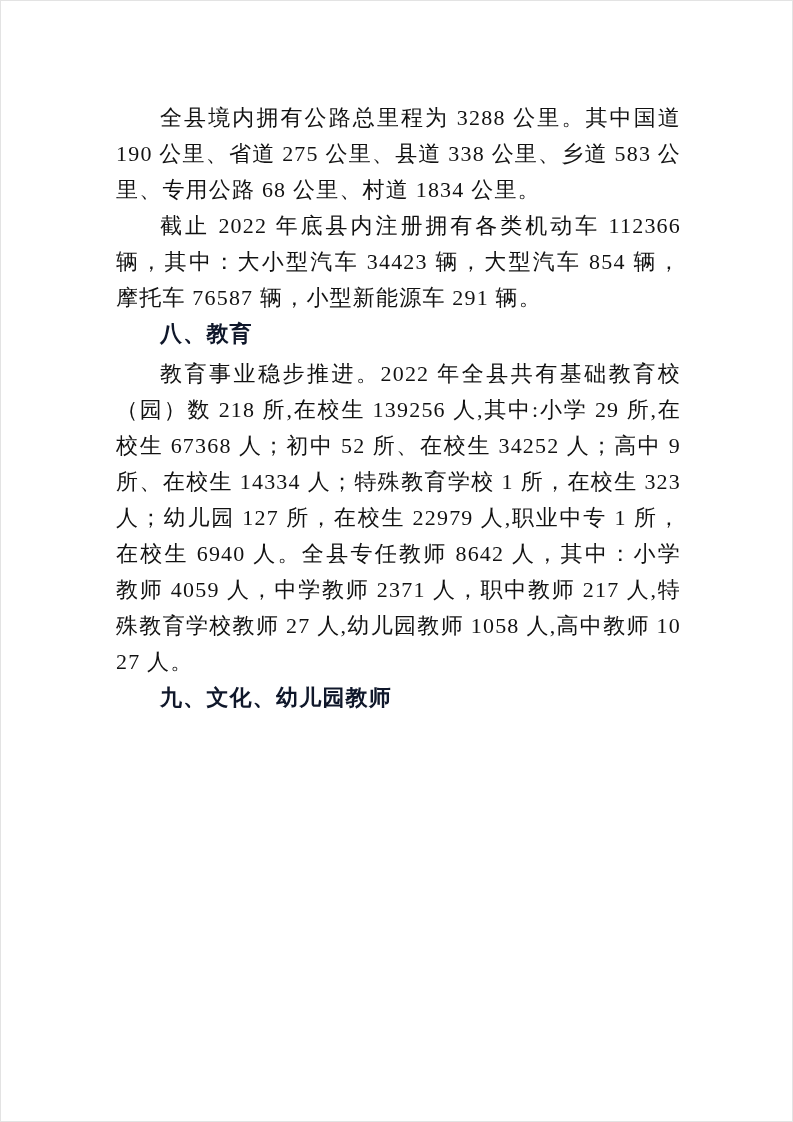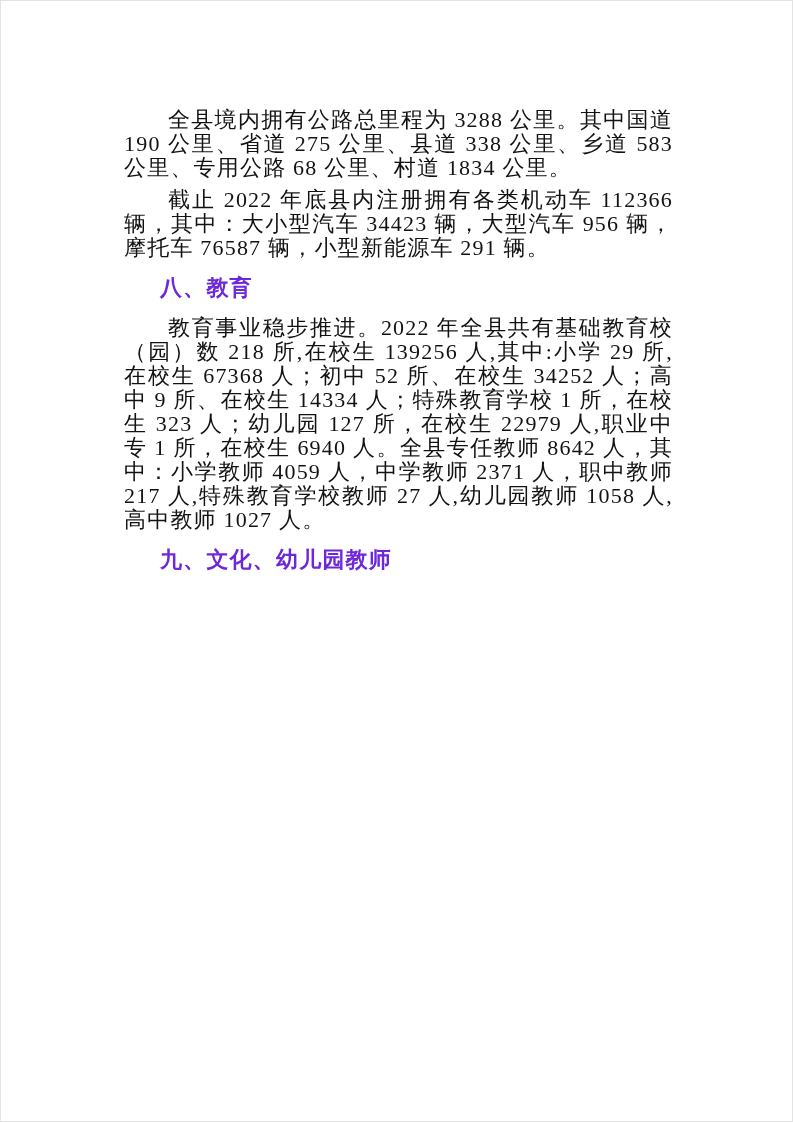--- a/index.html
+++ b/index.html
@@ -18,43 +18,43 @@
     font-family: "Liberation Serif", "DejaVu Serif", serif;
     color: #121212;
   }
   .content {
     position: absolute;
     top: 99px;
     left: 115px;
     width: 565px;
   }
   .para {
-    margin: 8px;
+    margin: 0;
     font-size: 22px;
-    line-height: 24px;
+    line-height: 36px;
     letter-spacing: 1.2px;
     text-align: justify;
     text-indent: 2em;
     word-break: break-all;
   }
   .heading {
     margin: 0;
     font-size: 22px;
     line-height: 40px;
     letter-spacing: 1.2px;
     text-indent: 2em;
     font-weight: bold;
-    font-family: Liberation Sans, sans-serif;
-    color: #6d28d9;
+    font-family: Liberation Mono, monospace;
+    color: #0f172a;
   }
 </style>
 </head>
 <body>
 
 <div class="page">
   <div class="content">
     <p class="para">全县境内拥有公路总里程为 3288 公里。其中国道 190 公里、省道 275 公里、县道 338 公里、乡道 583 公里、专用公路 68 公里、村道 1834 公里。</p>
-    <p class="para">截止 2022 年底县内注册拥有各类机动车 112366 辆，其中：大小型汽车 34423 辆，大型汽车 956 辆，摩托车 76587 辆，小型新能源车 291 辆。</p>
+    <p class="para">截止 2022 年底县内注册拥有各类机动车 112366 辆，其中：大小型汽车 34423 辆，大型汽车 854 辆，摩托车 76587 辆，小型新能源车 291 辆。</p>
     <h2 class="heading">八、教育</h2>
     <p class="para">教育事业稳步推进。2022 年全县共有基础教育校（园）数 218 所,在校生 139256 人,其中:小学 29 所,在校生 67368 人；初中 52 所、在校生 34252 人；高中 9 所、在校生 14334 人；特殊教育学校 1 所，在校生 323 人；幼儿园 127 所，在校生 22979 人,职业中专 1 所，在校生 6940 人。全县专任教师 8642 人，其中：小学教师 4059 人，中学教师 2371 人，职中教师 217 人,特殊教育学校教师 27 人,幼儿园教师 1058 人,高中教师 1027 人。</p>
     <h2 class="heading">九、文化、幼儿园教师</h2>
   </div>
 </div>
 
 </body></html>

